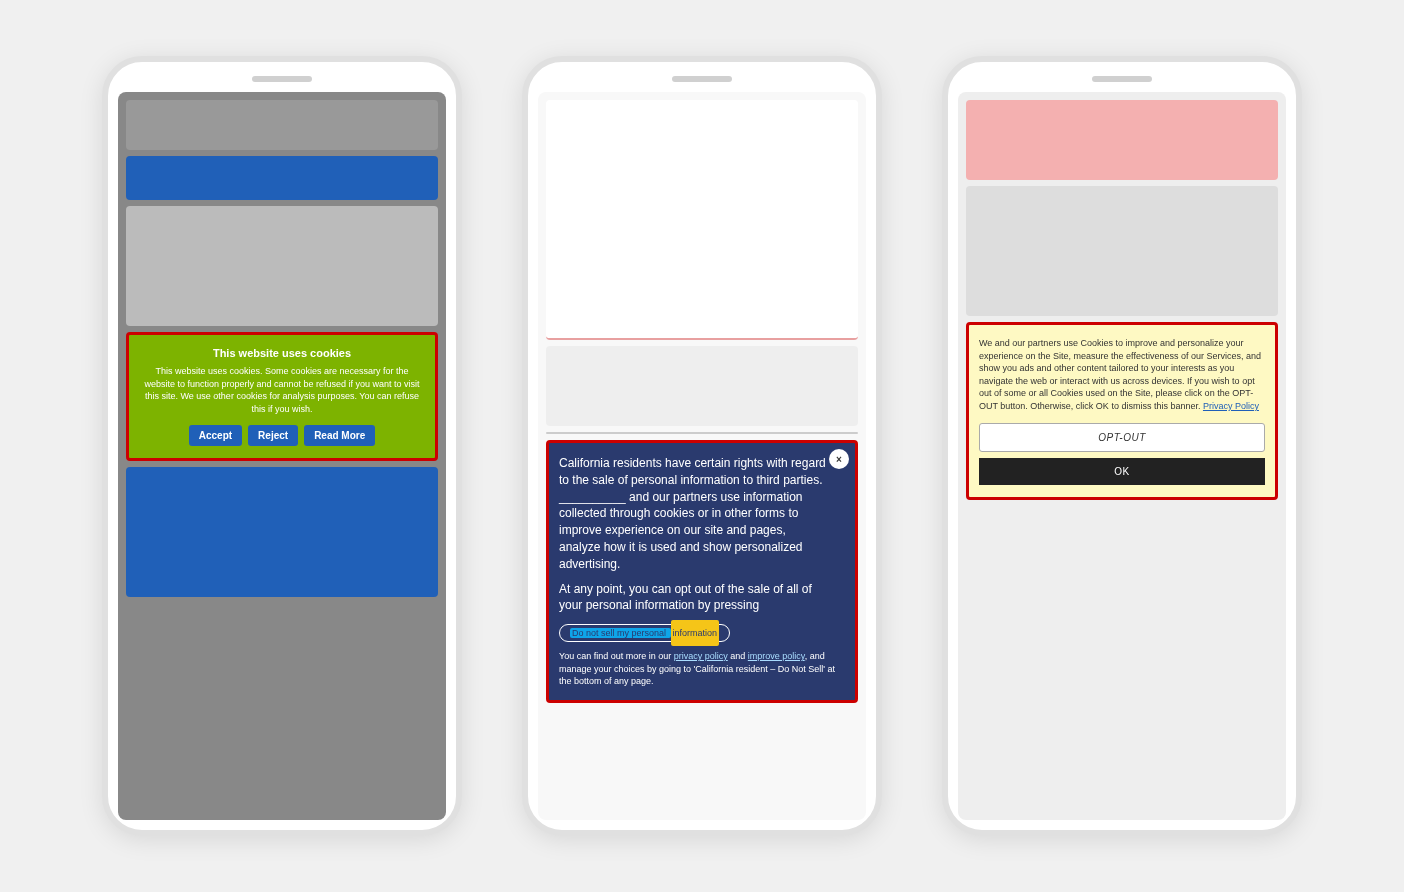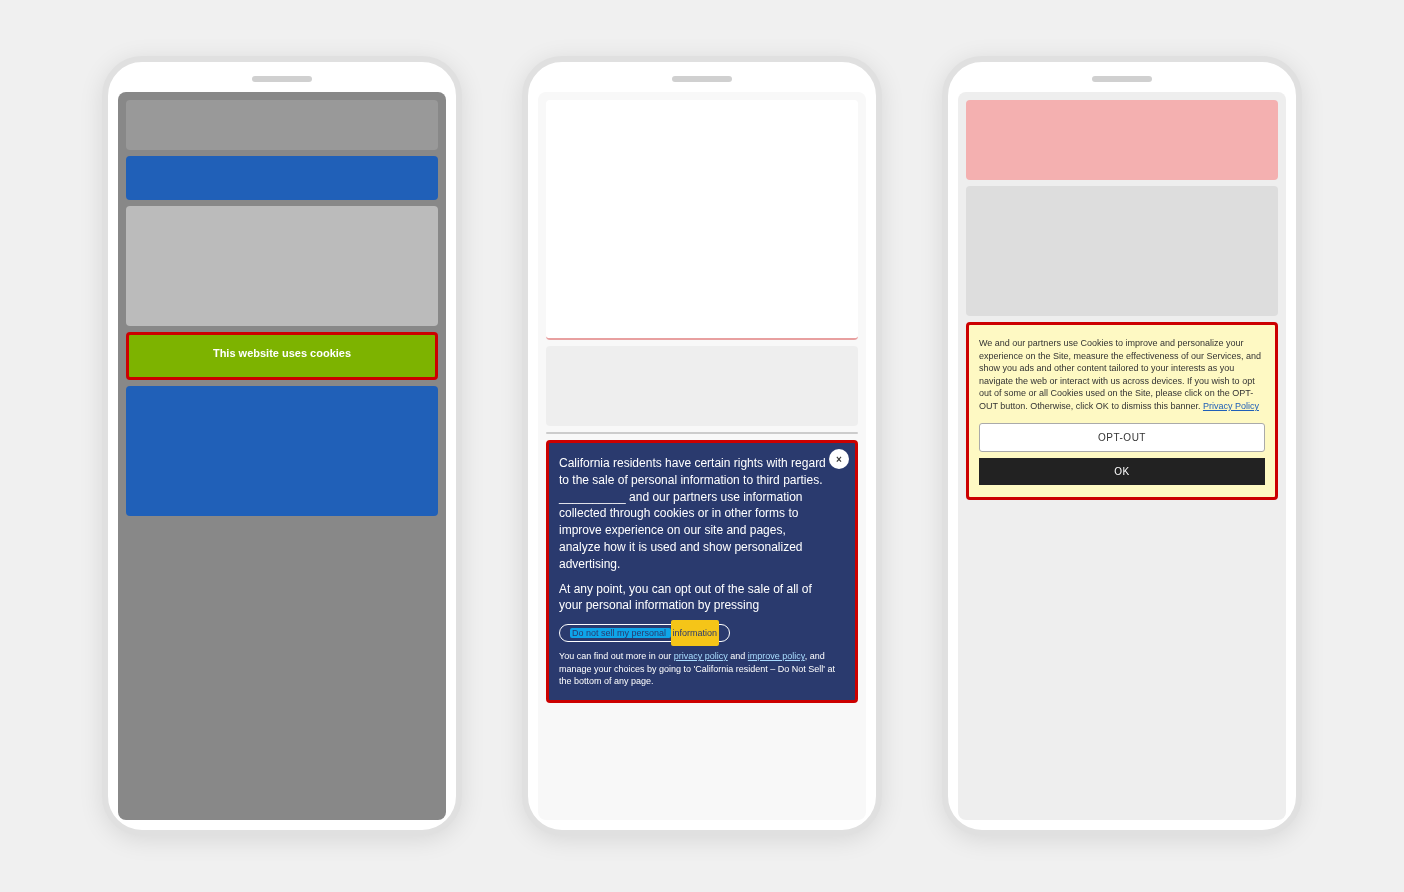--- a/index.html
+++ b/index.html
@@ -264,20 +264,21 @@
       width: 100%;
       border: 1.5px solid #aaaaaa;
       background: #ffffff;
       color: #333333;
       font-size: 10px;
       padding: 8px;
       border-radius: 3px;
       cursor: pointer;
       margin-bottom: 6px;
       letter-spacing: 0.5px;
+      font-style: italic;
     }
 
     .cb3-ok-btn {
       width: 100%;
       background: #222222;
       color: #ffffff;
       font-size: 10px;
       padding: 8px;
       border-radius: 0;
       cursor: pointer;
@@ -292,20 +293,26 @@
 
   <div class="phone">
     <div class="phone-speaker"></div>
     <div class="phone1-screen phone-screen">
       <div class="phone1-top-gray"></div>
       <div class="phone1-blue-bar"></div>
       <div class="phone1-content-gray"></div>
 
       <div class="cookie-banner-1">
         <div class="cb1-title">This website uses cookies</div>
+        <div class="cb1-text">This website uses cookies. Some cookies are necessary for the website to function properly and cannot be refused if you want to visit this site. We use other cookies for analysis purposes. You can refuse this if you wish.</div>
+        <div class="cb1-buttons">
+          <button class="cb1-btn">Accept</button>
+          <button class="cb1-btn">Reject</button>
+          <button class="cb1-btn">Read More</button>
+        </div>
       </div>
 
       <div class="phone1-bottom-blue"></div>
     </div>
   </div>
 
   <div class="phone">
     <div class="phone-speaker"></div>
     <div class="phone2-screen phone-screen">
       <div class="phone2-white-area"></div>

